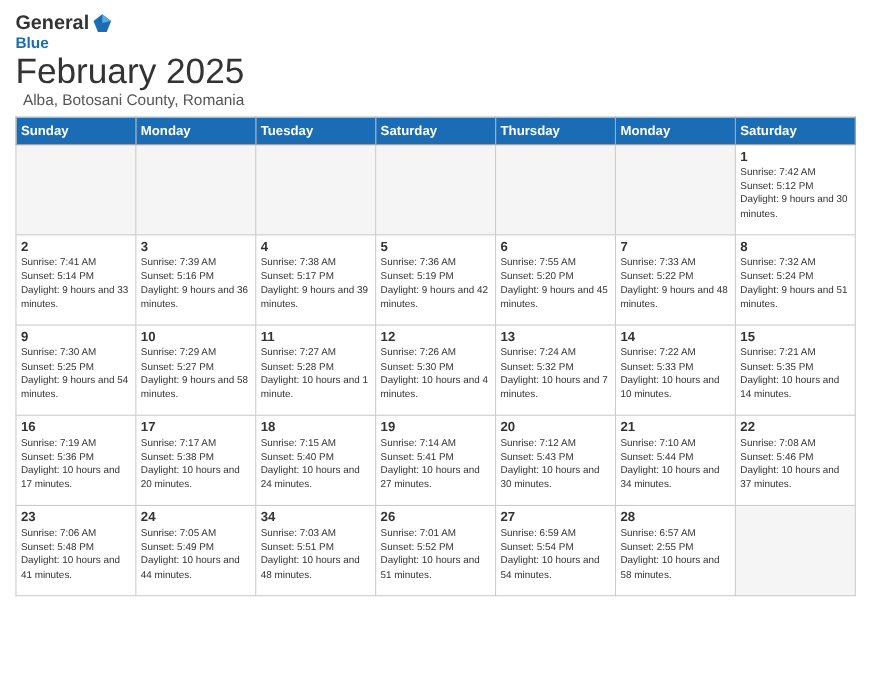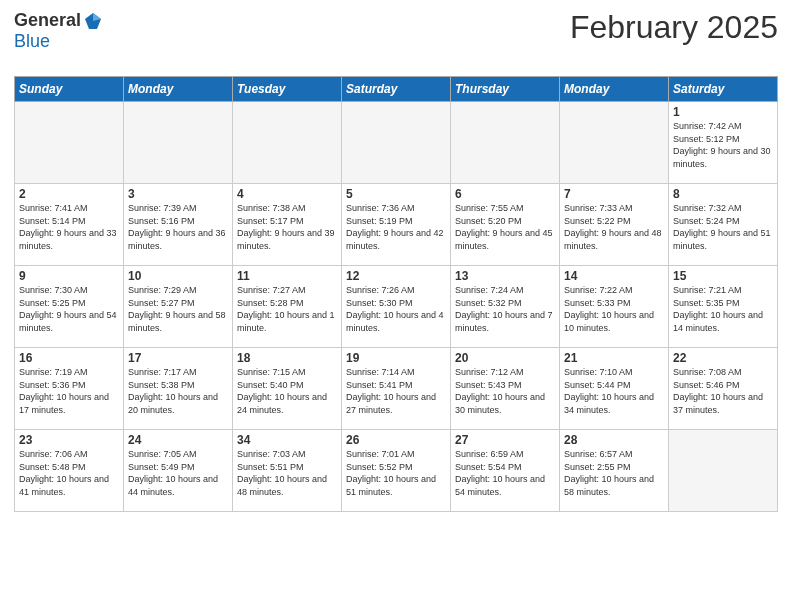--- a/index.html
+++ b/index.html
@@ -13,39 +13,40 @@
     .page {
       width: 792px;
       height: 612px;
       background: #fff;
       padding: 10px 14px 8px 14px;
     }
     .header {
       display: flex;
       justify-content: space-between;
       align-items: flex-start;
-      margin-bottom: 24px;
+      margin-bottom: 8px;
+      flex-direction: column;
     }
     .logo {
       display: flex;
       flex-direction: column;
       align-items: flex-start;
     }
     .logo-text {
       display: flex;
       align-items: center;
     }
     .logo-general {
       font-size: 18px;
       font-weight: bold;
       color: #333;
     }
     .logo-blue {
-      font-size: 18px;
-      font-weight: normal;
+      font-size: 14px;
+      font-weight: bold;
       color: #1a6db5;
     }
     .logo-icon {
       width: 20px;
       height: 20px;
       margin-left: 2px;
     }
     .title-section {
       text-align: right;
     }
@@ -65,21 +66,20 @@
       table-layout: fixed;
     }
     .calendar th {
       background: #1a6db5;
       color: #fff;
       font-size: 12px;
       font-weight: bold;
       padding: 5px 4px;
       text-align: left;
       border: 1px solid #aaa;
-      font-style: italic;
     }
     .calendar td {
       border: 1px solid #ccc;
       vertical-align: top;
       padding: 3px 4px;
       height: 82px;
       font-size: 9.5px;
       color: #333;
       background: #fff;
     }
@@ -109,20 +109,21 @@
         <span class="logo-general">General</span>
         <svg class="logo-icon" viewBox="0 0 20 20">
           <polygon points="10,2 18,8 14,18 6,18 2,8" fill="#1a6db5"></polygon>
           <polygon points="10,2 18,8 10,10" fill="#5aacde"></polygon>
         </svg>
       </div>
       <span class="logo-blue">Blue</span>
     </div>
     <div class="title-section">
       <div class="month-title">February 2025</div>
+      <div class="location-title">Alba, Botosani County, Romania</div>
     </div>
   </div>
 
   <table class="calendar">
     <thead>
       <tr>
         <th>Sunday</th>
         <th>Monday</th>
         <th>Tuesday</th>
         <th>Saturday</th>

